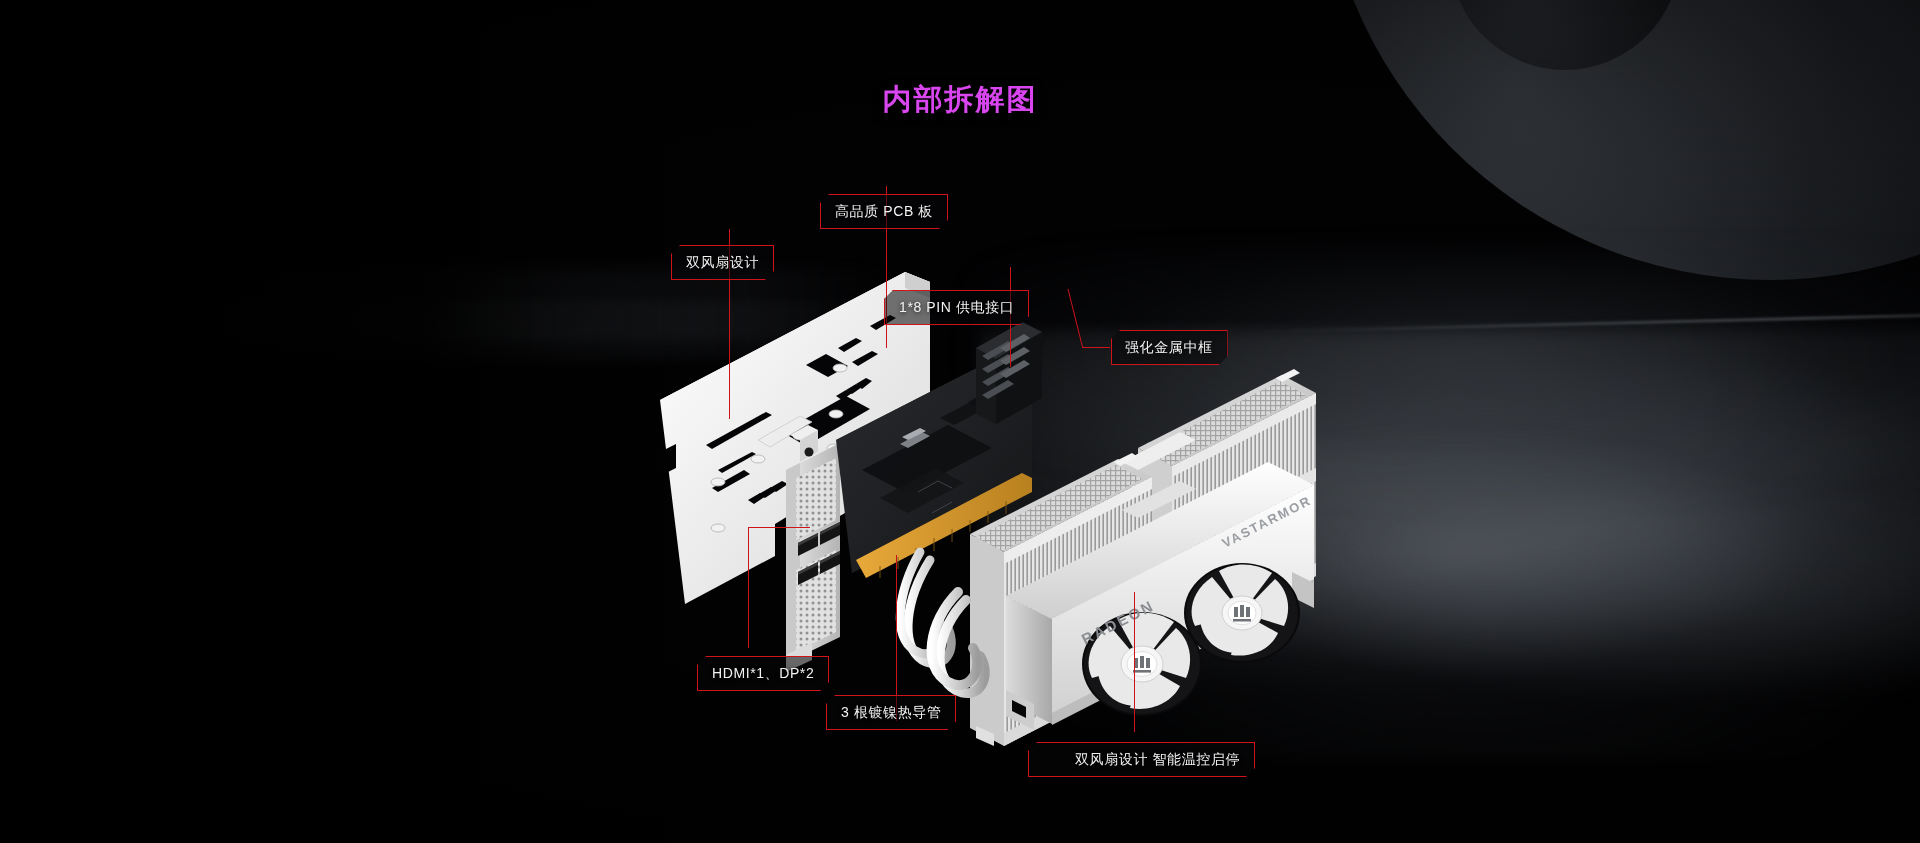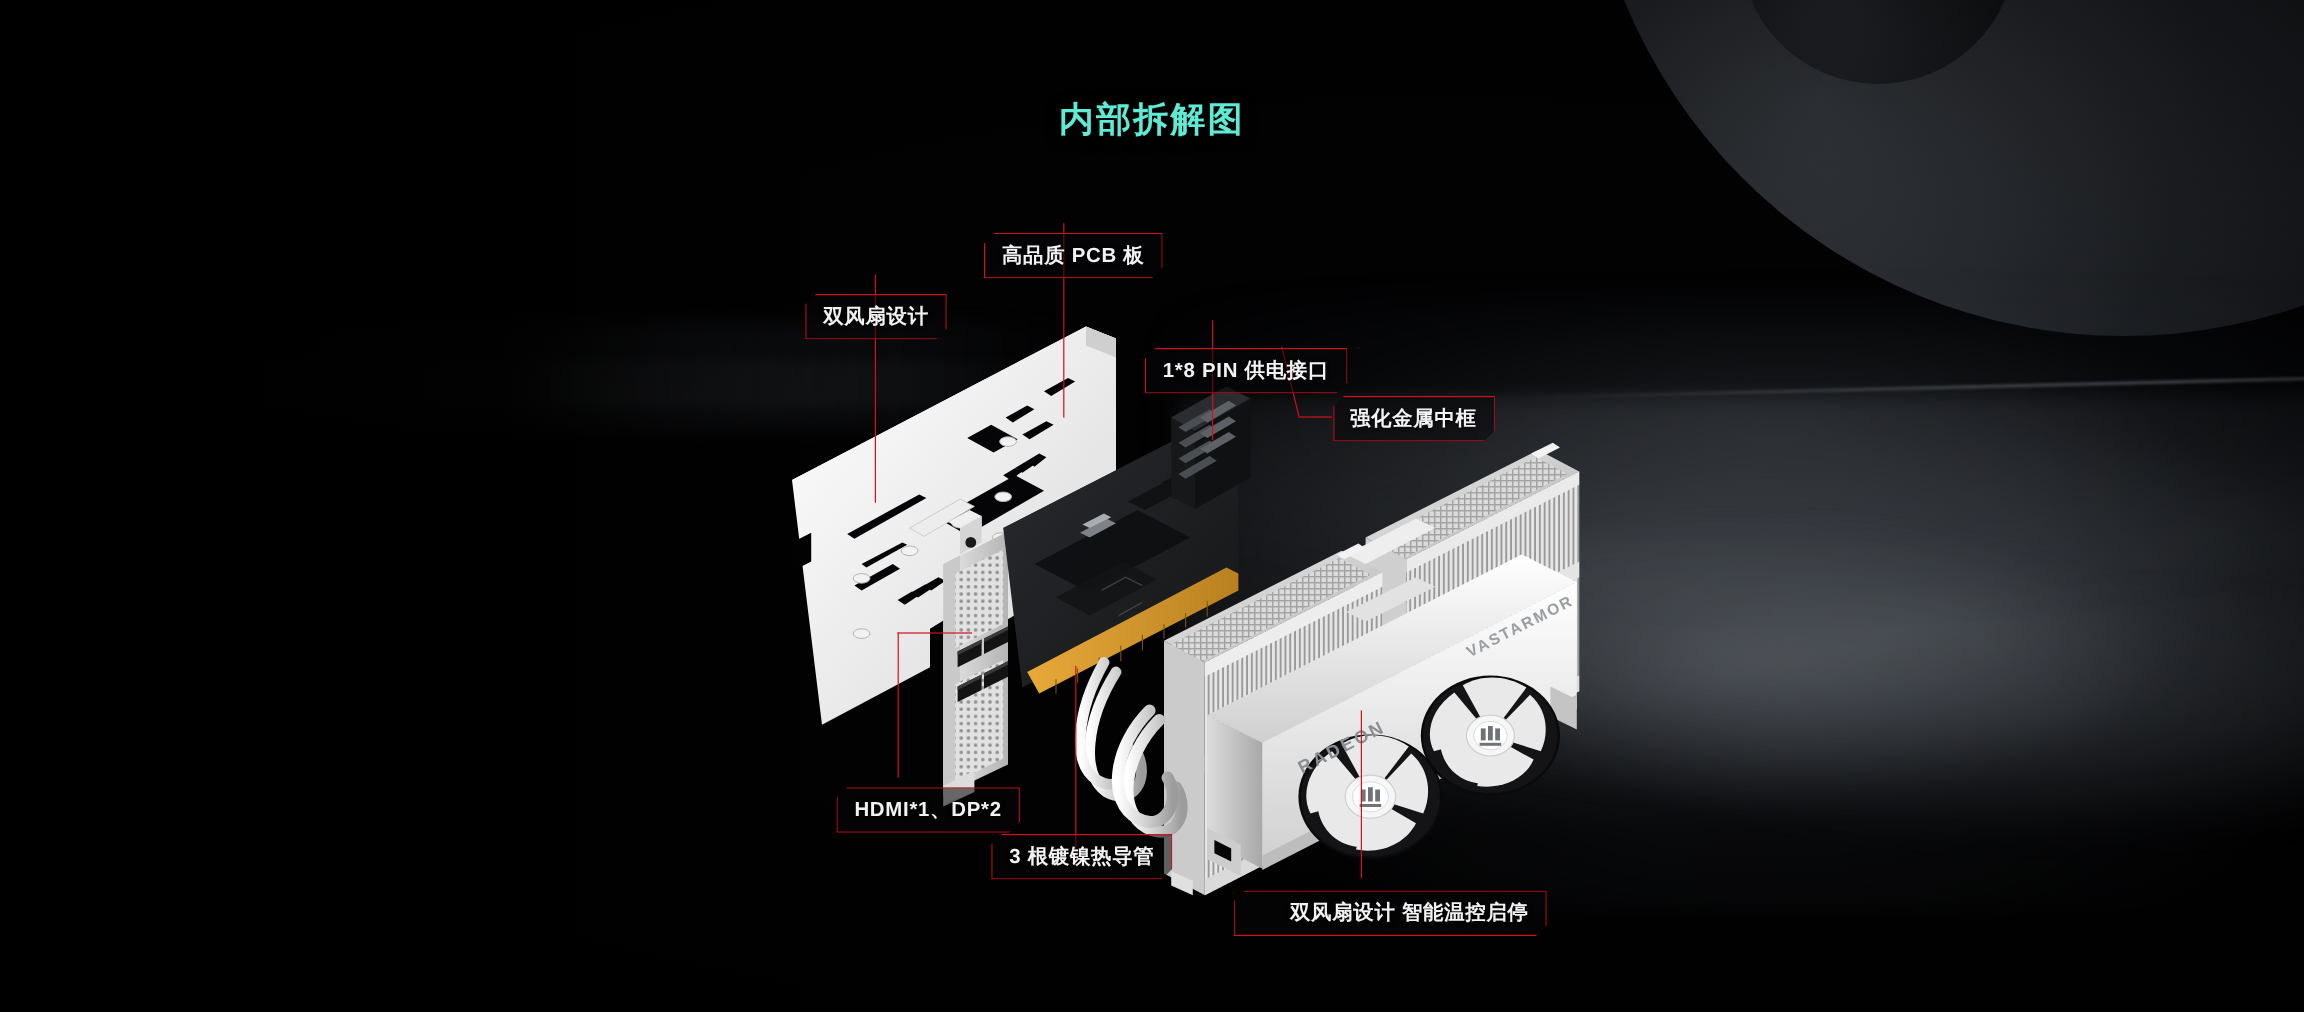--- a/index.html
+++ b/index.html
@@ -76,39 +76,38 @@
     background:radial-gradient(ellipse at 62% 48%, rgba(0,0,0,0) 30%, rgba(0,0,0,.55) 78%, rgba(0,0,0,.9) 100%);
   }
   .left-dark{
     left:0; top:0; width:760px; height:843px;
     background:linear-gradient(90deg, #000 0%, rgba(0,0,0,.92) 55%, rgba(0,0,0,0) 100%);
   }
 
   
   #title{
     position:absolute; left:0; right:0; top:80px;
-    text-align:center; color:#5eead4;
+    text-align:center; color:#d946ef;
     font-size:29px; font-weight:700; letter-spacing:2px;
     text-shadow:0 2px 12px rgba(0,0,0,.9);
   }
 
   
   .callout{
     position:absolute;
     border:1px solid #d0121b;
     background:rgba(8,8,10,.55);
     color:#f2f2f2;
-    font-size:17px;
+    font-size:14px;
     letter-spacing:.6px;
     line-height:1;
     padding:9px 14px 10px;
     white-space:nowrap;
     clip-path:polygon(9px 0, 100% 0, 100% calc(100% - 9px), calc(100% - 9px) 100%, 0 100%, 0 9px);
     text-shadow:0 1px 4px rgba(0,0,0,.8);
-    font-weight:bold;
   }
   .leader{
     position:absolute; background:#d0121b;
   }
   .leader.v{ width:1px; }
   .leader.h{ height:1px; }
 
   
   #gpu{ position:absolute; left:0; top:0; width:1920px; height:843px; }
   #gpu svg{ display:block; }
@@ -435,21 +434,21 @@
 
   <div class="leader v" style="left:1134px; top:592px; height:140px;"></div>
 </div>
 
 <div>
 
   <div class="callout" style="left:820px; top:194px;">高品质 PCB 板</div>
 
   <div class="callout" style="left:671px; top:245px;">双风扇设计</div>
 
-  <div class="callout" style="left:954px; top:290px;">1*8 PIN 供电接口</div>
+  <div class="callout" style="left:884px; top:290px;">1*8 PIN 供电接口</div>
 
   <div class="callout" style="left:1111px; top:330px;padding-left:13px;">强化金属中框</div>
 
   <div class="callout" style="left:697px; top:656px;">HDMI*1、DP*2</div>
 
   <div class="callout" style="left:826px; top:695px;">3 根镀镍热导管</div>
 
   <div class="callout" style="left:1028px; top:742px;padding-left:46px;">双风扇设计 智能温控启停</div>
 
 </div>

